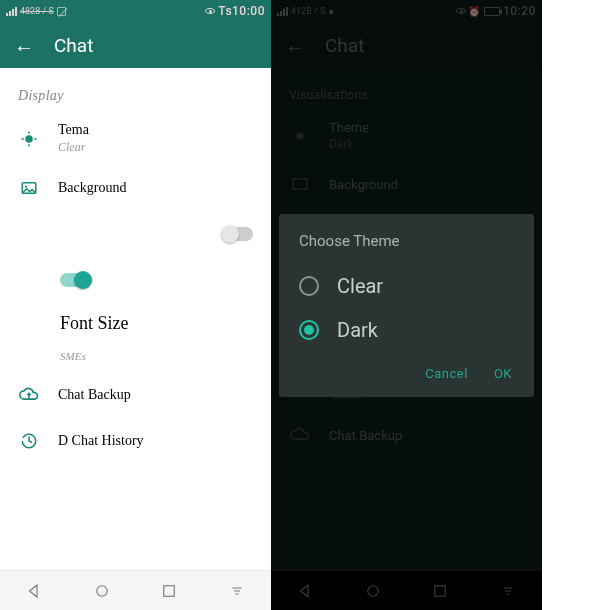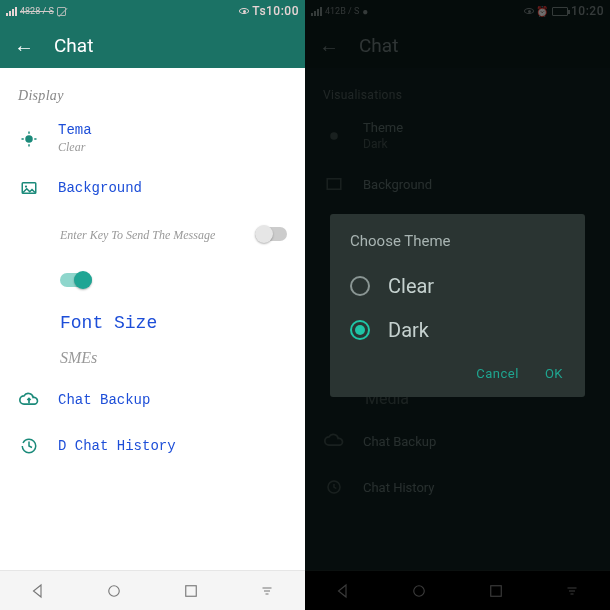--- a/index.html
+++ b/index.html
@@ -1,17 +1,17 @@
 <!DOCTYPE html>
 <html><head>
 <meta charset="utf-8">
 <style>
   * { margin: 0; padding: 0; box-sizing: border-box; font-family: -apple-system, Roboto, sans-serif; }
   body { width: 610px; height: 610px; display: flex; background: #fff; overflow: hidden; }
-  .screen { width: 305px; height: 610px; display: flex; flex-direction: column; position: relative; }
+  .screen { width: 271px; height: 610px; display: flex; flex-direction: column; position: relative; }
   .screen.light { background: #fff; color: #222; }
   .screen.dark { background: #0d1b1a; color: #5a6b6a; }
 
   
   .statusbar { height: 22px; display: flex; align-items: center; justify-content: space-between; padding: 0 6px; font-size: 10px; }
   .light .statusbar { background: #1b7265; color: #e8d5d5; }
   .dark .statusbar { background: #0d1b1a; color: #7a8685; }
   .statusbar .left, .statusbar .right { display: flex; align-items: center; gap: 3px; }
   .signal { display: inline-flex; align-items: flex-end; gap: 1px; }
   .signal i { width: 2px; background: currentColor; display: inline-block; }
@@ -37,34 +37,34 @@
   .content { flex: 1; overflow: hidden; padding: 6px 0; }
   .section-label { font-size: 12px; color: #777; padding: 14px 18px 8px; letter-spacing: .3px; }
   .light .section-label { color: #888; font-family: Georgia, serif; font-style: italic; font-size: 14px; }
   .dark .section-label { color: #4a5857; font-size: 12px; }
 
   .row { display: flex; align-items: center; padding: 10px 18px; gap: 18px; min-height: 46px; }
   .row .icon { width: 22px; display:flex; justify-content:center; color: #1b8a7a; }
   .dark .row .icon { color: #3a4a48; }
   .row .texts { flex: 1; }
   .row .label { font-size: 14px; }
-  .light .row .label { color: #1d4ed8; font-family: Liberation Mono, monospace; }
+  .light .row .label { color: #000000; font-family: Liberation Serif, serif; }
   .row .sub { font-size: 12px; color: #999; margin-top: 2px; }
   .light .row .sub { font-family: Georgia, serif; font-style: italic; }
   .dark .row .label { color: #5a6b6a; font-size: 13px; }
   .dark .row .sub { color: #3f4e4c; }
 
   .toggle { width: 32px; height: 14px; border-radius: 8px; background: #ccc; position: relative; }
   .toggle::after { content:""; width:18px; height:18px; border-radius:50%; background:#e6e6e6; position:absolute; top:-2px; left:0; box-shadow:0 1px 2px rgba(0,0,0,.3);}
   .toggle.on { background: #8ed6cc; }
   .toggle.on::after { background:#1fa594; left:14px; }
 
   .big-row .label { font-size: 18px; font-weight: 500; font-family: Georgia, serif; }
   .dark .big-row .label { color: #5a6b6a; }
-  .big-row .sub { font-size: 16px; }
+  .big-row .sub { font-size: 11px; }
   .big-row { padding-left: 60px; align-items:flex-start; flex-direction:column; gap:14px; }
   .light .row.indent { padding-left: 60px; }
 
   
   .navbar { height: 40px; display: flex; justify-content: space-around; align-items: center; border-top: 1px solid rgba(0,0,0,.06);}
   .light .navbar { background: #f5f5f5; }
   .dark .navbar { background: #000; border-top: 1px solid #1a2422;}
   .navbtn { width: 18px; height: 18px; cursor:pointer; }
   .light .navbtn svg { stroke:#777; fill:none; }
   .dark .navbtn svg { stroke:#888; fill:none; }
@@ -134,21 +134,20 @@
           </svg>
       </span>
       <div class="texts">
         <div class="label">Background</div>
       </div>
     </div>
 
 
     <div class="row indent">
       <div class="texts">
-        <div class="sub">Enter Key To Send The Message</div>
       </div>
       <div class="toggle"></div>
     </div>
 
     <div class="row indent">
       <div class="toggle on"></div>
     </div>
 
     <div class="row big-row">
       <div class="label">Font Size</div>
@@ -258,31 +257,20 @@
       <span class="icon">
         <svg width="20" height="16" viewBox="0 0 24 18">
             <path d="M6 14a5 5 0 010-10 6 6 0 0111 2 4 4 0 012 8H6z" fill="none" stroke="#3a4a48" stroke-width="2"></path>
           </svg>
       </span>
       <div class="texts">
           <div class="label">Chat Backup</div>
         </div>
     </div>
 
-    <div class="row">
-      <span class="icon">
-        <svg width="18" height="18" viewBox="0 0 24 24">
-            <circle cx="12" cy="12" r="8" stroke="#3a4a48" stroke-width="2" fill="none"></circle>
-            <path d="M12 8v4l3 2" stroke="#3a4a48" stroke-width="2"></path>
-          </svg>
-      </span>
-      <div class="texts">
-          <div class="label">Chat History</div>
-        </div>
-    </div>
   </div>
 
   <div class="navbar">
     <span class="navbtn"><svg viewBox="0 0 24 24">
           <path d="M16 4l-10 8 10 8z" stroke-width="1.5"></path>
         </svg></span>
     <span class="navbtn"><svg viewBox="0 0 24 24">
           <circle cx="12" cy="12" r="7" stroke-width="1.5"></circle>
         </svg></span>
     <span class="navbtn"><svg viewBox="0 0 24 24">

